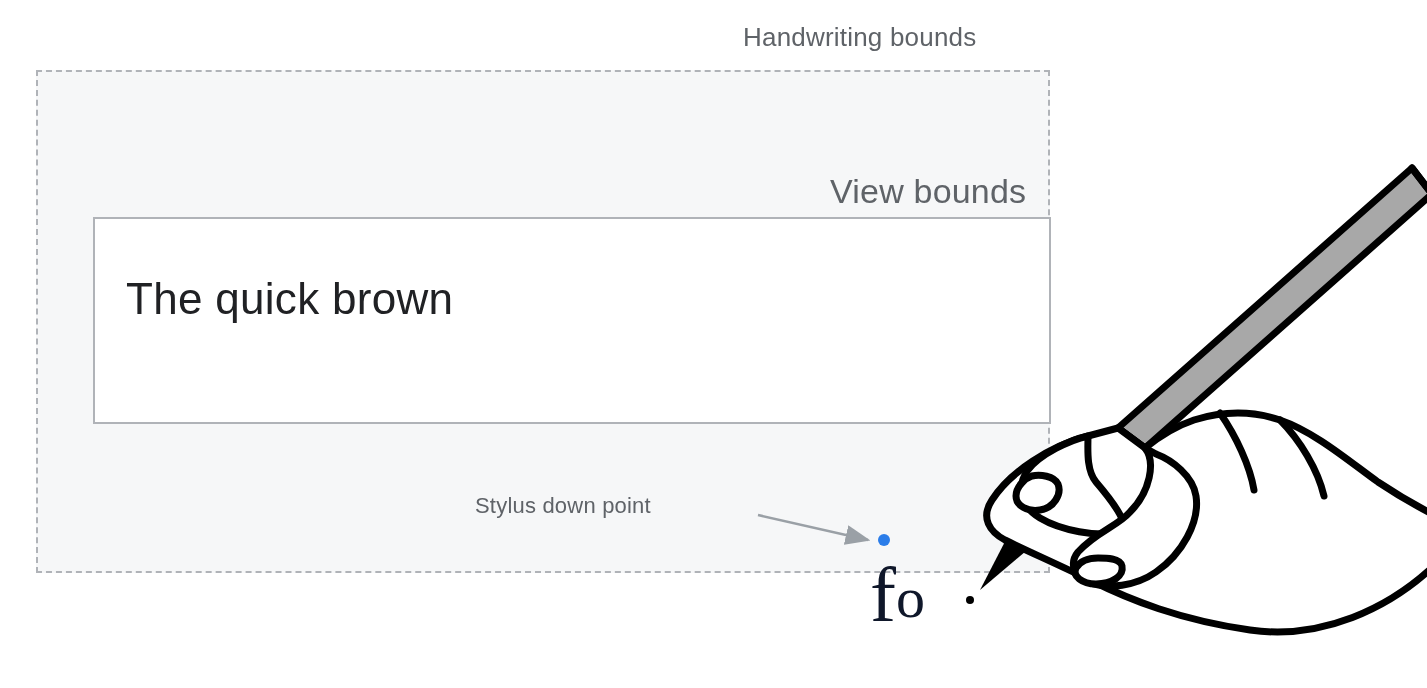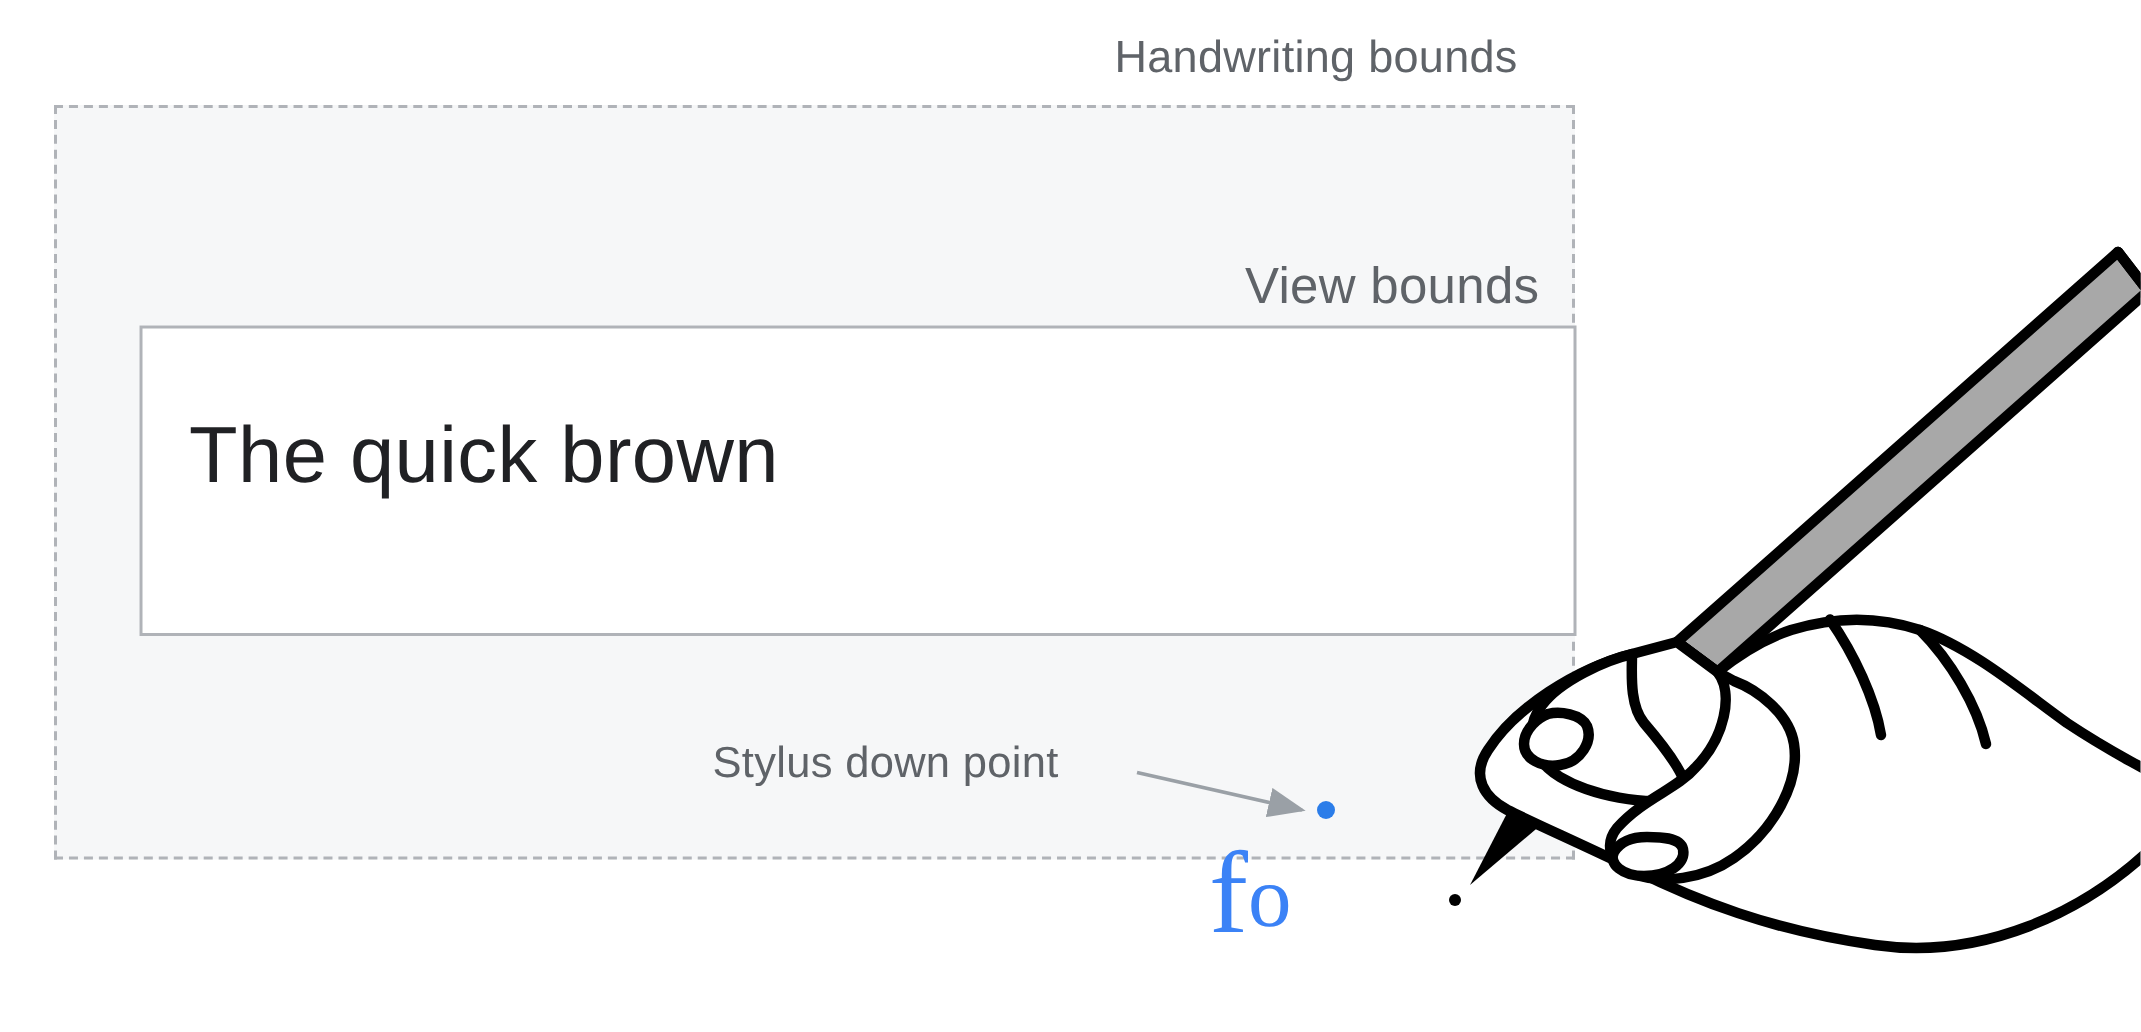--- a/index.html
+++ b/index.html
@@ -17,35 +17,35 @@
     width: 1427px;
     height: 688px;
   }
   .label {
     position: absolute;
     white-space: nowrap;
   }
   .label-hw {
     left: 743px;
     top: 22px;
-    font-size: 30px;
+    font-size: 26px;
     color: #5f6368;
     letter-spacing: 0.2px;
   }
   .label-view {
     left: 830px;
     top: 172px;
     font-size: 34px;
     color: #5f6368;
     letter-spacing: 0.2px;
   }
   .label-sd {
     left: 475px;
     top: 493px;
-    font-size: 29px;
+    font-size: 22px;
     color: #5f6368;
     letter-spacing: 0.2px;
   }
 
   .handwriting-bounds {
     position: absolute;
     left: 36px;
     top: 70px;
     width: 1014px;
     height: 503px;
@@ -63,43 +63,43 @@
     box-sizing: border-box;
     border: 2.5px solid #b0b3b8;
     background: #ffffff;
   }
 
   .text-input {
     position: absolute;
     left: 126px;
     top: 277px;
     width: 900px;
-    font-size: 53px;
+    font-size: 44px;
     color: #202124;
     font-weight: 400;
     letter-spacing: 0.3px;
     line-height: 1;
     font-family: "Helvetica Neue", Helvetica, Arial, sans-serif;
   }
 
   .svg-layer {
     position: absolute;
     left: 0;
     top: 0;
     width: 1427px;
     height: 688px;
     pointer-events: none;
   }
 
   .fo-text {
     position: absolute;
-    left: 806px;
+    left: 870px;
     top: 538px;
     font-family: "Comic Sans MS", "Segoe Script", cursive;
-    color: #3b82f6;
+    color: #0f172a;
     font-size: 78px;
     line-height: 1;
     font-weight: 400;
     text-align: center;
   }
   .fo-text .f {
     display: inline-block;
     transform: translateY(18px);
   }
   .fo-text .o {

